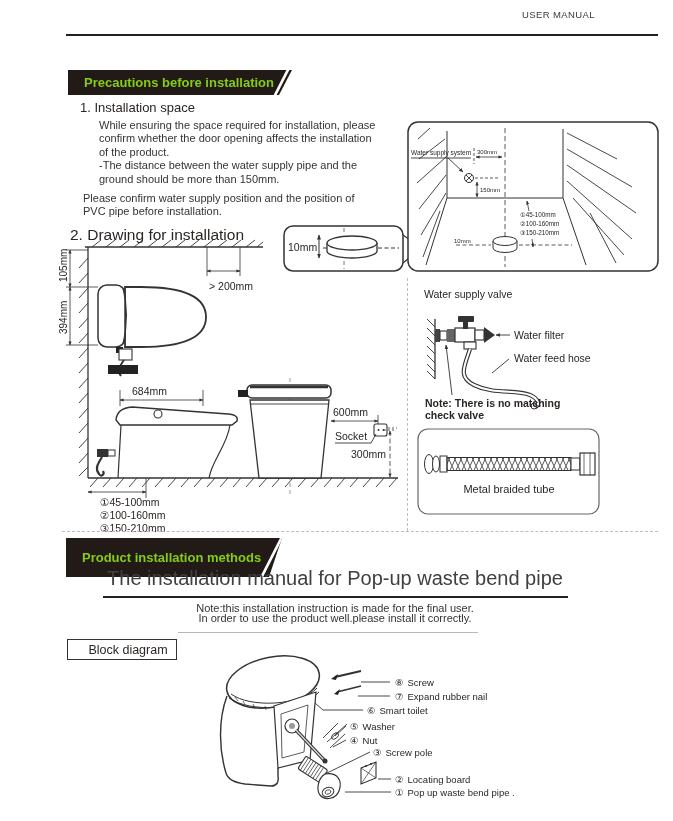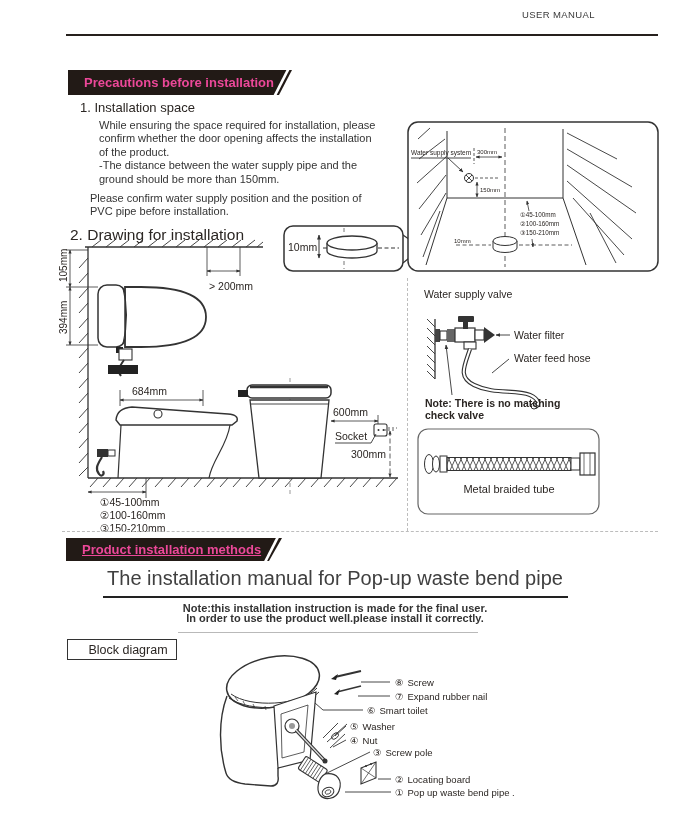--- a/index.html
+++ b/index.html
@@ -1,37 +1,37 @@
 <!DOCTYPE html>
 <html><head>
 <meta charset="utf-8">
 <style>
   html,body{margin:0;padding:0;background:#fff;}
   #page{position:relative;width:673px;height:821px;background:#fff;overflow:hidden;
         font-family:"Liberation Sans","DejaVu Sans",sans-serif;color:#2b2623;}
   .abs{position:absolute;}
   .user-manual{top:9px;right:78px;font-size:9.5px;letter-spacing:.4px;color:#3a3a3a;}
   .hr-top{top:34px;left:66px;width:592px;height:2px;background:#26201d;}
-  .banner{background:#221a16;color:#ec4899;font-weight:bold;font-size:13px;
+  .banner{background:#221a16;color:#84cc16;font-weight:bold;font-size:13px;
           clip-path:polygon(0 0,100% 0,calc(100% - 13px) 100%,0 100%);
           display:flex;align-items:center;padding-left:16px;box-sizing:border-box;}
   .banner::after{content:'';position:absolute;top:-2px;bottom:-2px;right:9px;width:3px;
           background:#fff;transform:skewX(-27deg);}
   #banner1{left:68px;top:70px;width:224px;height:25px;}
-  #banner2{left:66px;top:538px;width:216px;height:23px;text-decoration:underline;}
+  #banner2{left:66px;top:538px;width:216px;height:39px;}
   .h1{left:80px;top:100px;font-size:13px;}
   .h2{left:70px;top:226px;font-size:15.5px;}
   .para{font-size:11px;line-height:13.4px;white-space:pre-line;color:#343434;}
   #para1{left:99px;top:119px;width:290px;}
-  #para2{left:90px;top:192px;width:290px;}
+  #para2{left:83px;top:192px;width:290px;}
   .vsep{left:407px;top:278px;height:253px;width:0;border-left:1px dashed #bdbdbd;}
   .hsep{left:62px;top:531px;width:596px;height:0;border-top:1px dashed #bdbdbd;}
   .big-title{left:50px;top:567px;width:570px;text-align:center;font-size:20px;color:#404040;}
   .title-underline{left:103px;top:596px;width:465px;height:2px;background:#222;}
-  .note-line{left:100px;width:470px;text-align:center;font-size:11px;color:#333;font-weight:bold;}
+  .note-line{left:100px;width:470px;text-align:center;font-size:11px;color:#333;}
   #note1{top:602px;}
   #note2{top:612px;}
   .block-label{left:67px;top:639px;width:96px;height:19px;border:1.5px solid #333;
           font-size:12.5px;display:flex;align-items:center;justify-content:center;padding-left:12px;}
   .blockdiag-topline{left:178px;top:632px;width:300px;height:1px;background:#b9b9b9;}
   svg{position:absolute;overflow:visible;}
   svg text{font-family:"Liberation Sans","DejaVu Sans",sans-serif;fill:#2b2623;}
   .bold{font-weight:bold;}
 </style>
 </head>

